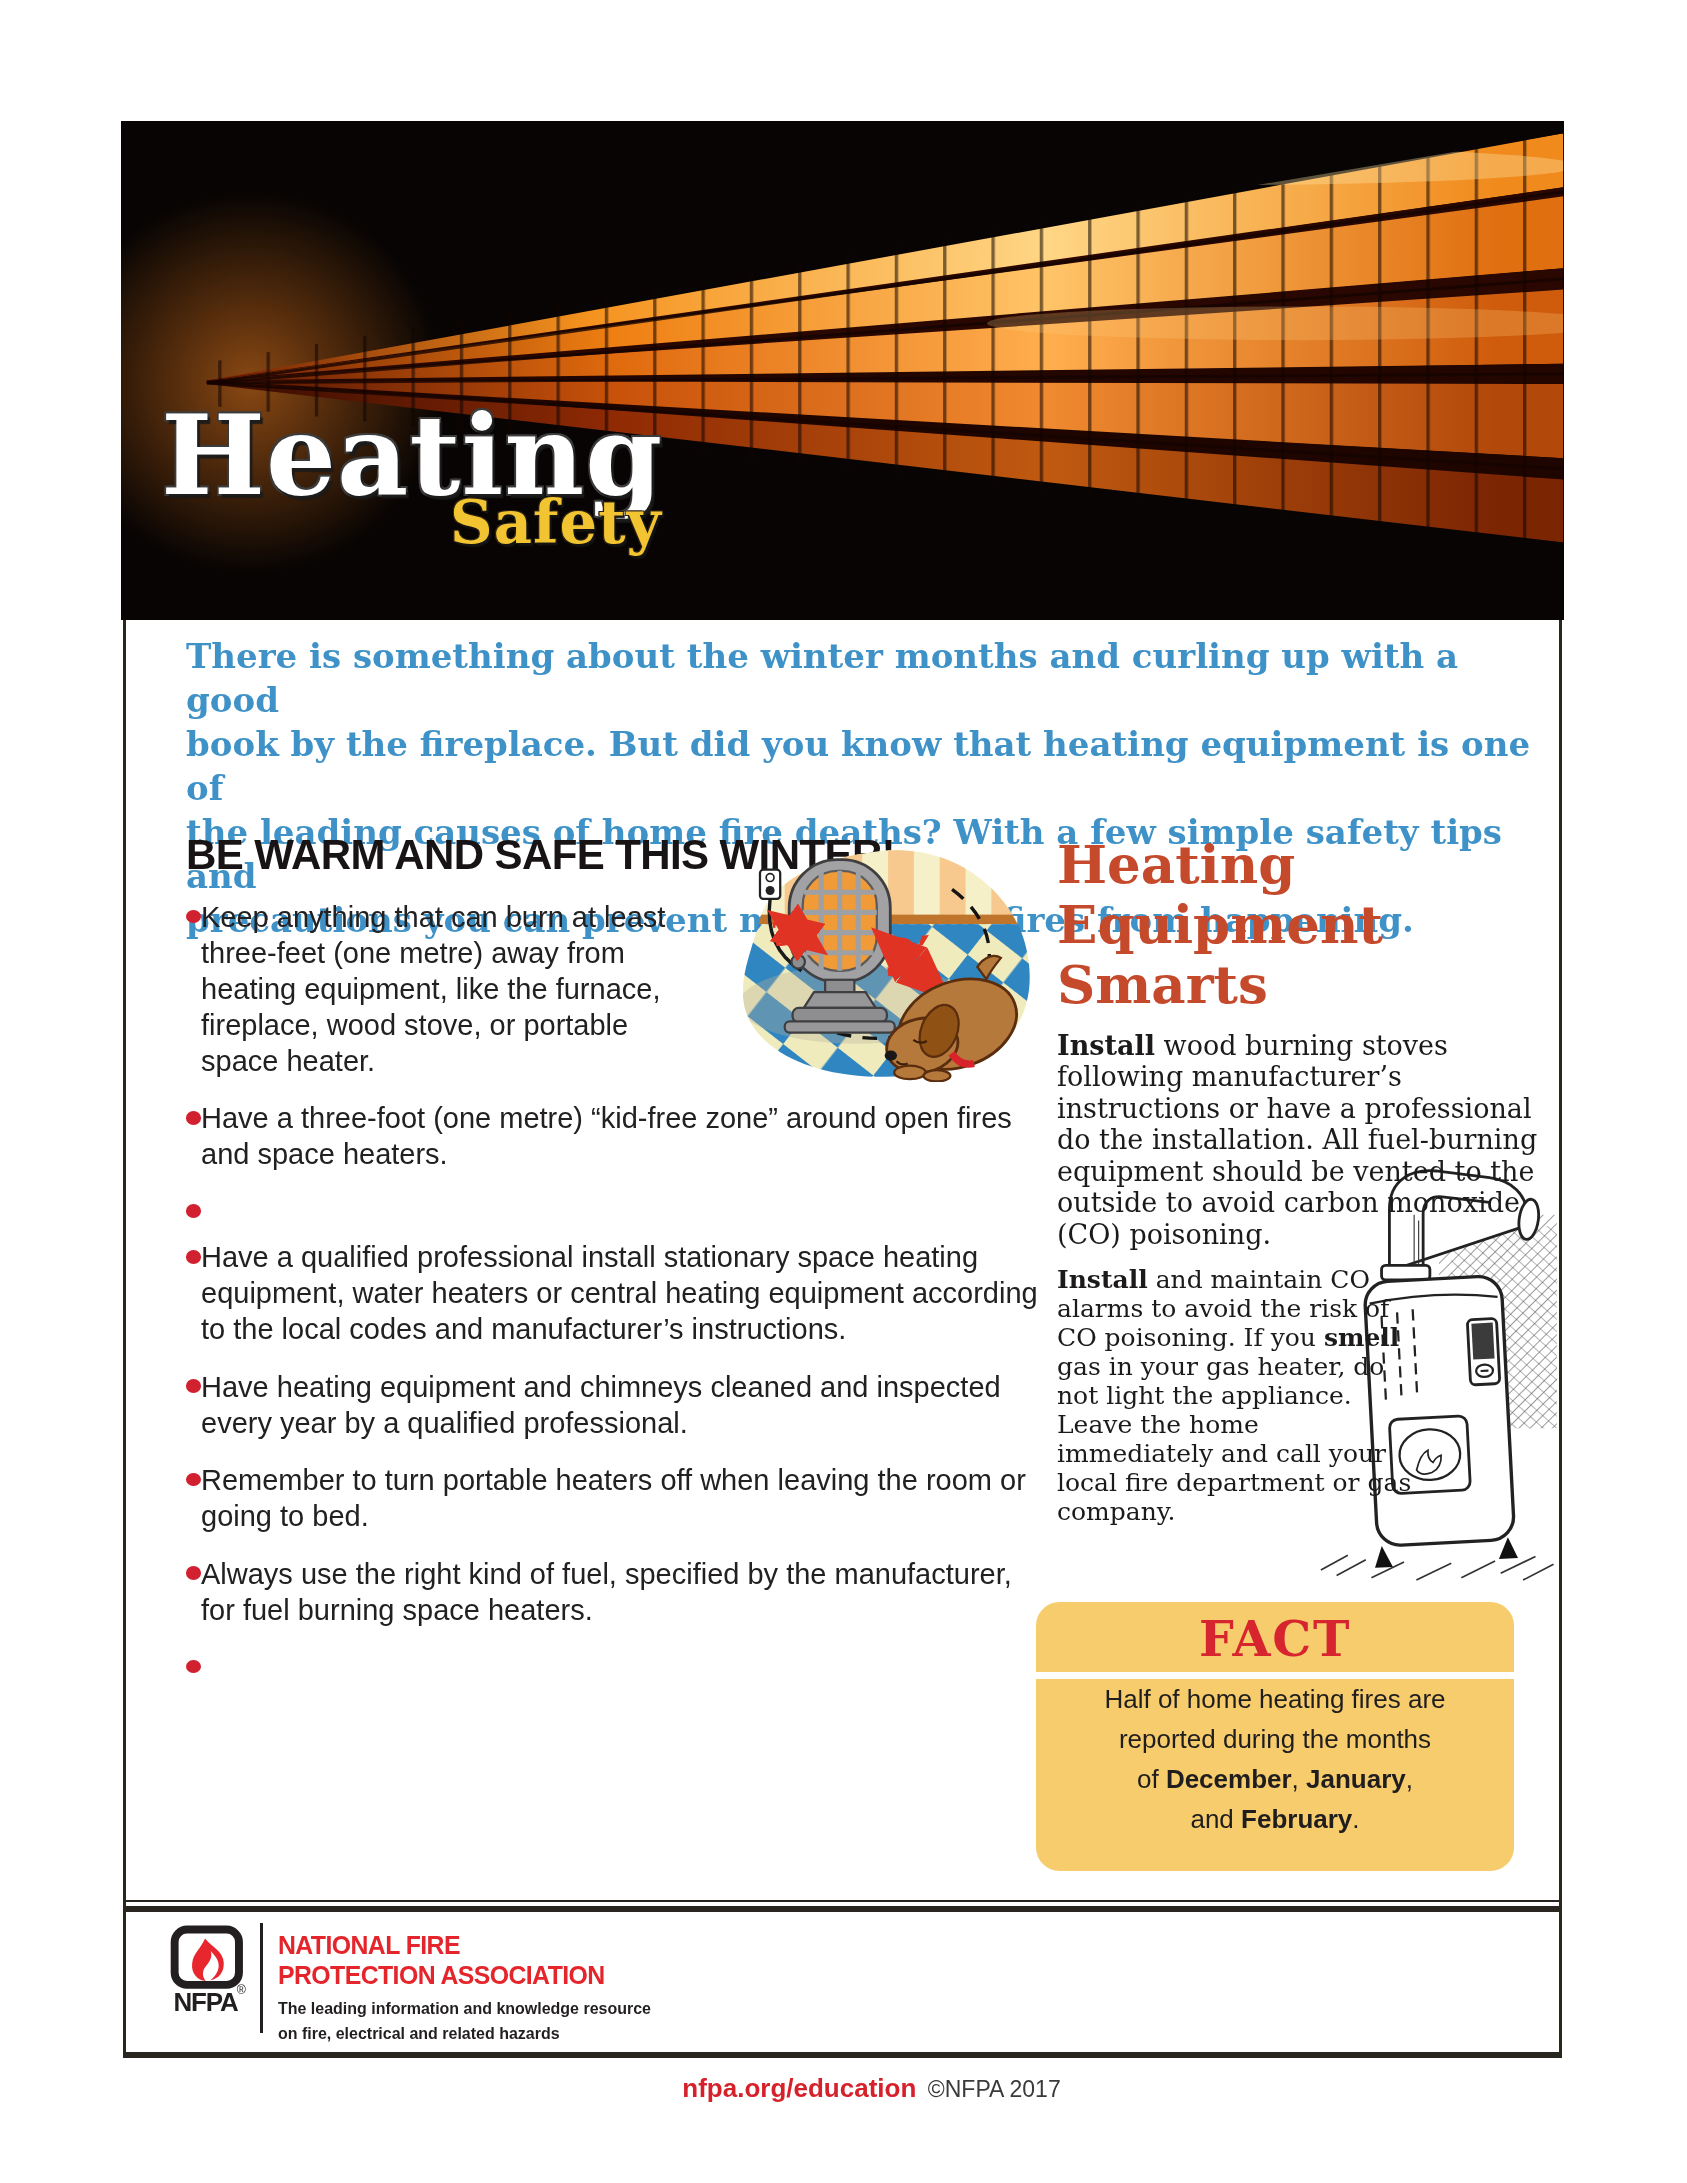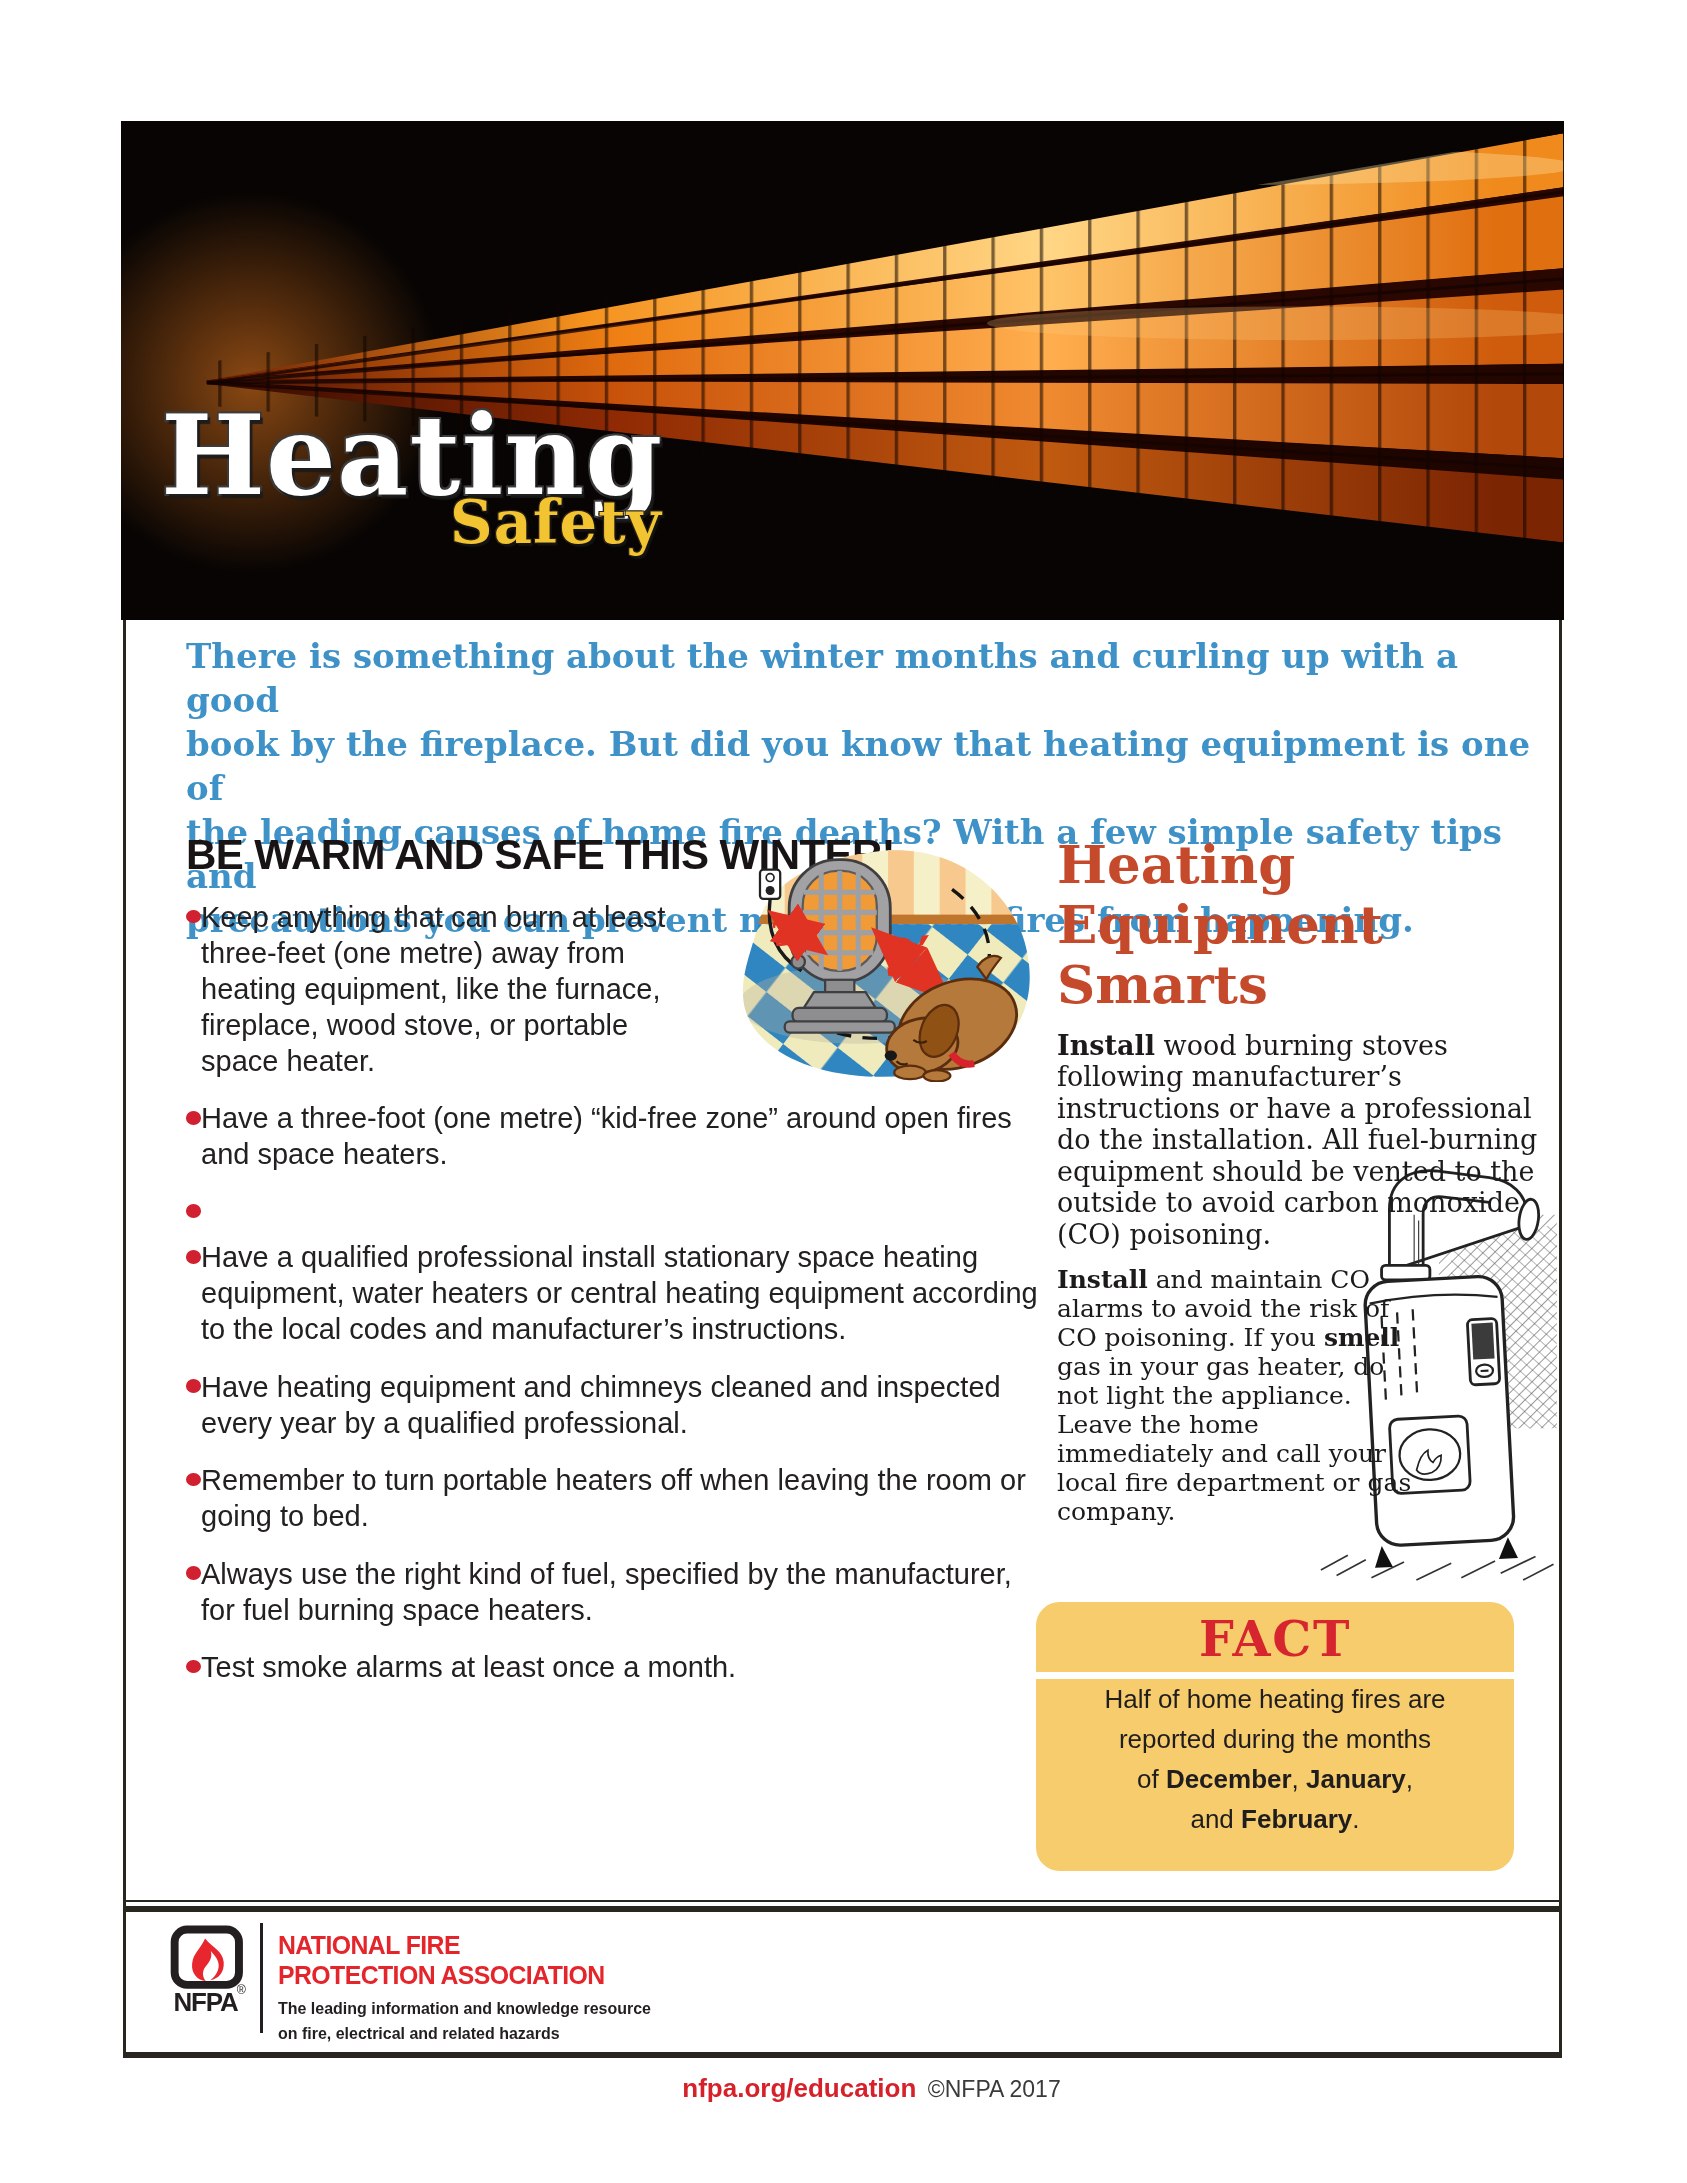--- a/index.html
+++ b/index.html
@@ -171,21 +171,20 @@
     <div class="bullet">
       <span class="dot"></span>
       <span class="txt">Remember to turn portable heaters off when leaving the room or going to bed.</span>
     </div>
     <div class="bullet">
       <span class="dot"></span>
       <span class="txt">Always use the right kind of fuel, specified by the manufacturer, for fuel burning space heaters.</span>
     </div>
     <div class="bullet">
       <span class="dot"></span>
-      <span class="txt">Test smoke alarms at least once a month.</span>
     </div>
   </div>
 
   <svg class="illo1" viewBox="0 0 562 438">
     <defs>
       <clipPath id="blobClip">
         <path d="M300,26 C180,38 95,84 78,148 C60,214 38,258 52,310 C70,372 150,422 268,428 C400,434 494,400 534,340 C568,286 562,218 542,168 C516,106 440,18 300,26 Z"></path>
       </clipPath>
       <pattern id="checker" width="140" height="140" patternUnits="userSpaceOnUse" patternTransform="rotate(38) scale(1.15,0.78)">
         <rect width="140" height="140" fill="#efebbc"></rect>

